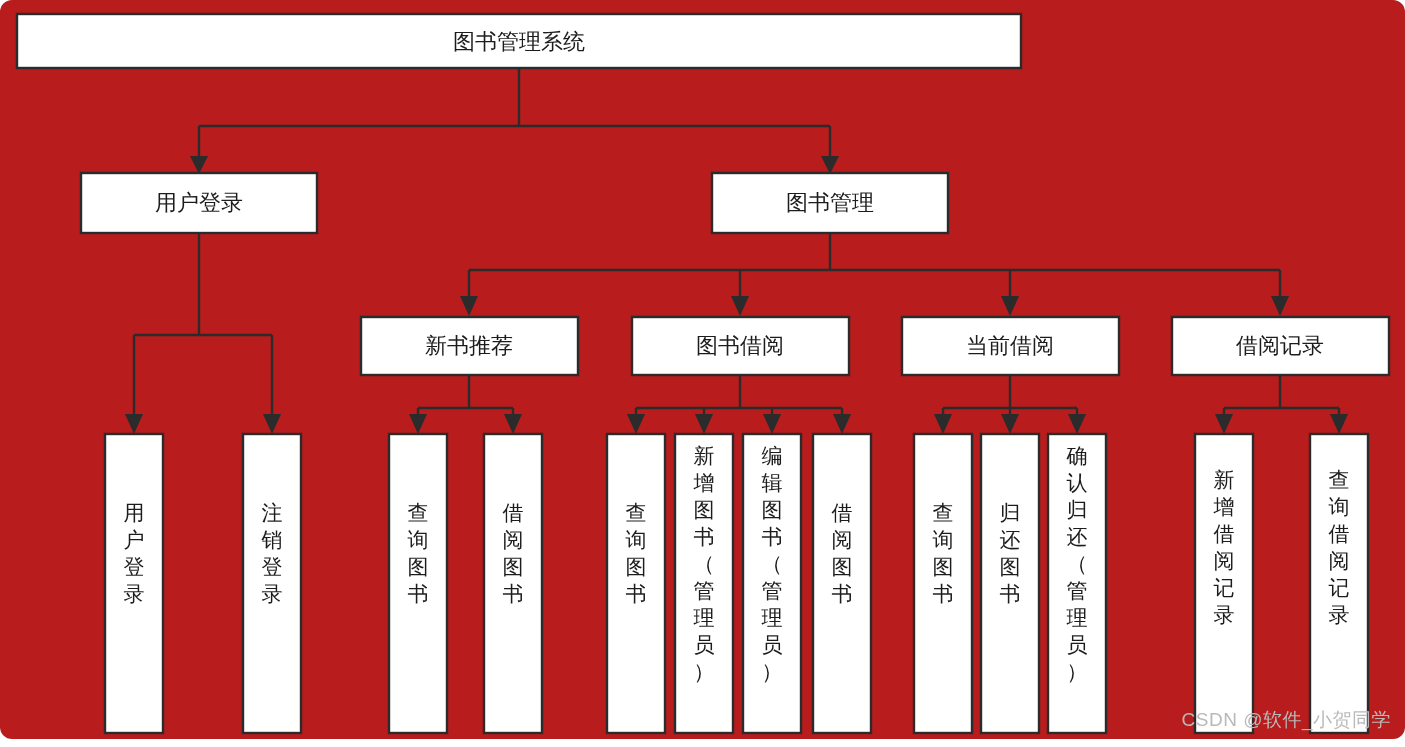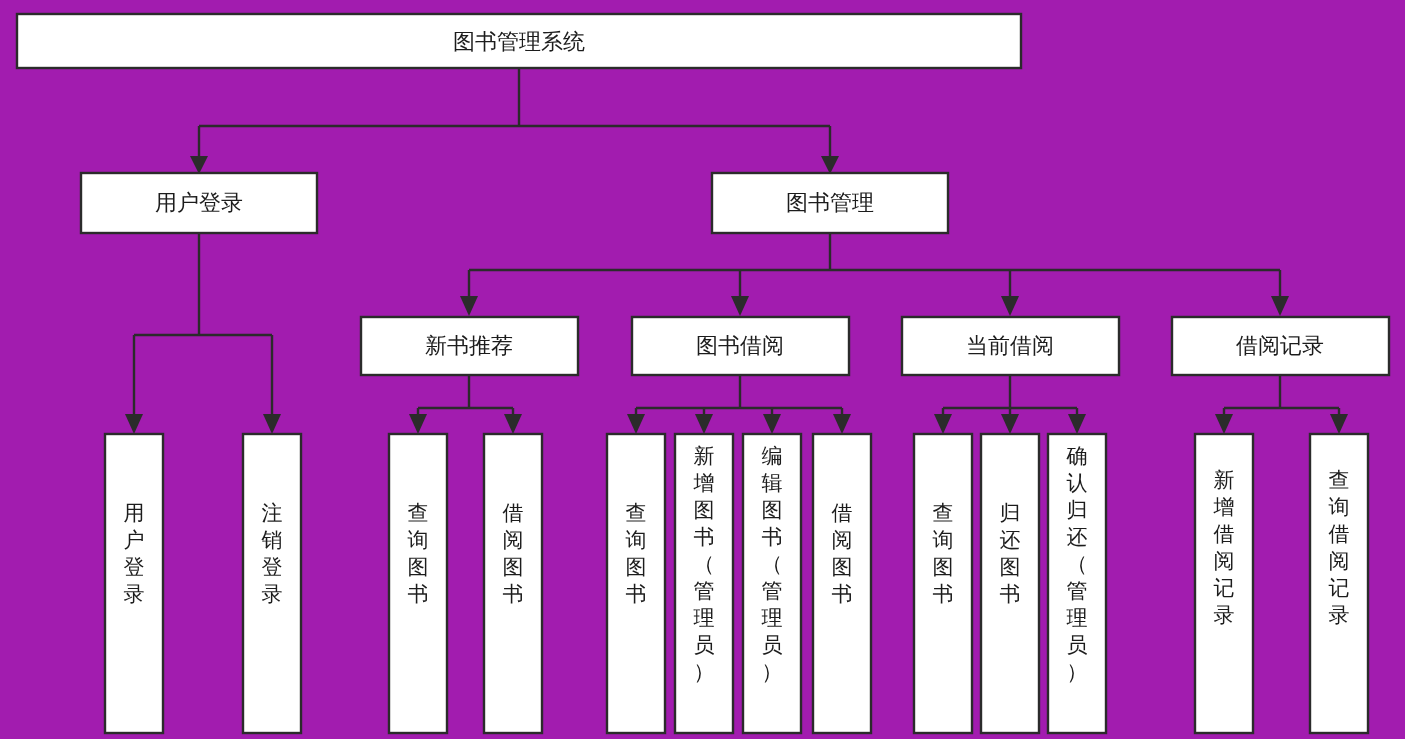--- a/index.html
+++ b/index.html
@@ -10,21 +10,22 @@
   body {
     width: 1405px;
     height: 747px;
     font-family: "Liberation Sans", "DejaVu Sans", sans-serif;
     overflow: hidden;
   }
   #diagram-root {
     position: relative;
     width: 1405px;
     height: 739px;
-    background: #a21caf;
+    background: #b91c1c;
+    border-radius: 12px;
   }
   svg#flowchart {
     position: absolute;
     left: 0;
     top: 0;
     width: 1405px;
     height: 747px;
   }
   .node-box {
     fill: #ffffff;
@@ -232,13 +233,14 @@
       <text class="node-label-v" x="1224" y="487"><tspan x="1224" dy="0">新</tspan><tspan x="1224" dy="27">增</tspan><tspan x="1224" dy="27">借</tspan><tspan x="1224" dy="27">阅</tspan><tspan x="1224" dy="27">记</tspan><tspan x="1224" dy="27">录</tspan></text>
     </g>
 
     <g>
       <rect class="node-box" x="1310" y="434" width="58" height="299"></rect>
       <text class="node-label-v" x="1339" y="487"><tspan x="1339" dy="0">查</tspan><tspan x="1339" dy="27">询</tspan><tspan x="1339" dy="27">借</tspan><tspan x="1339" dy="27">阅</tspan><tspan x="1339" dy="27">记</tspan><tspan x="1339" dy="27">录</tspan></text>
     </g>
 
   </svg>
 
+  <div class="watermark">CSDN @软件_小贺同学</div>
 </div>
 
 </body></html>

